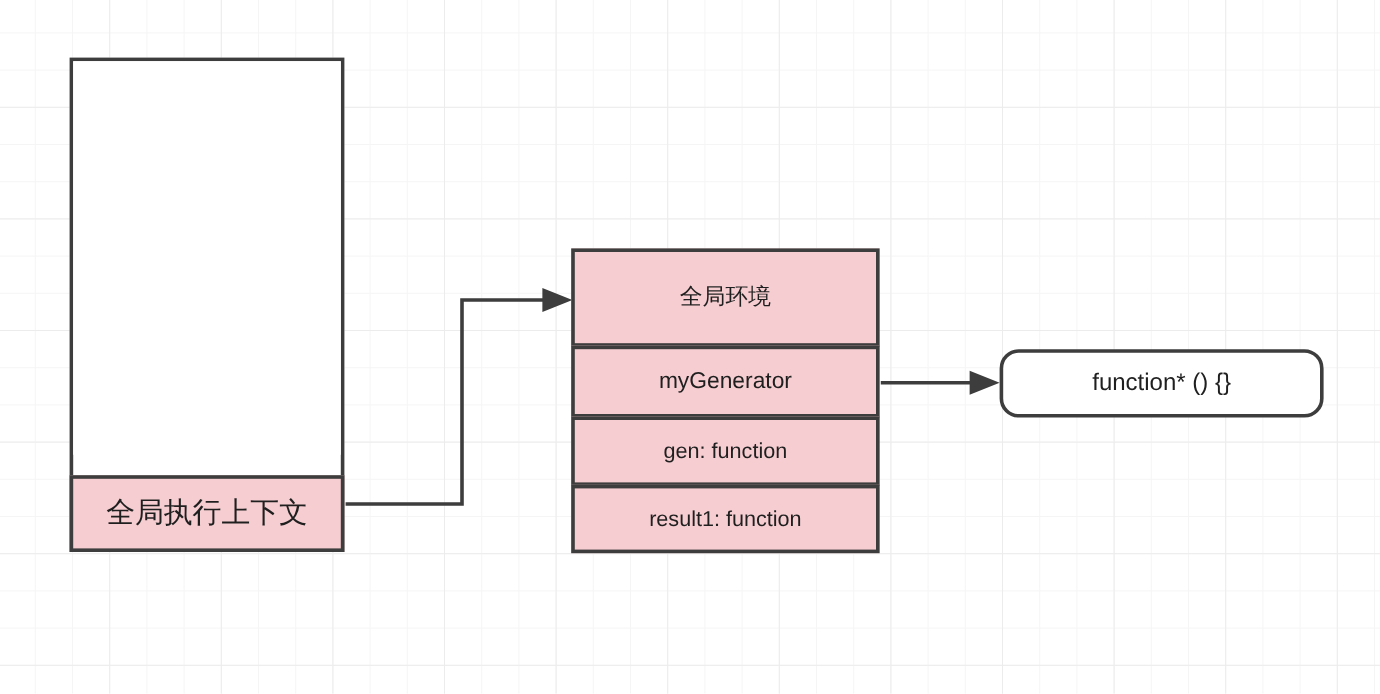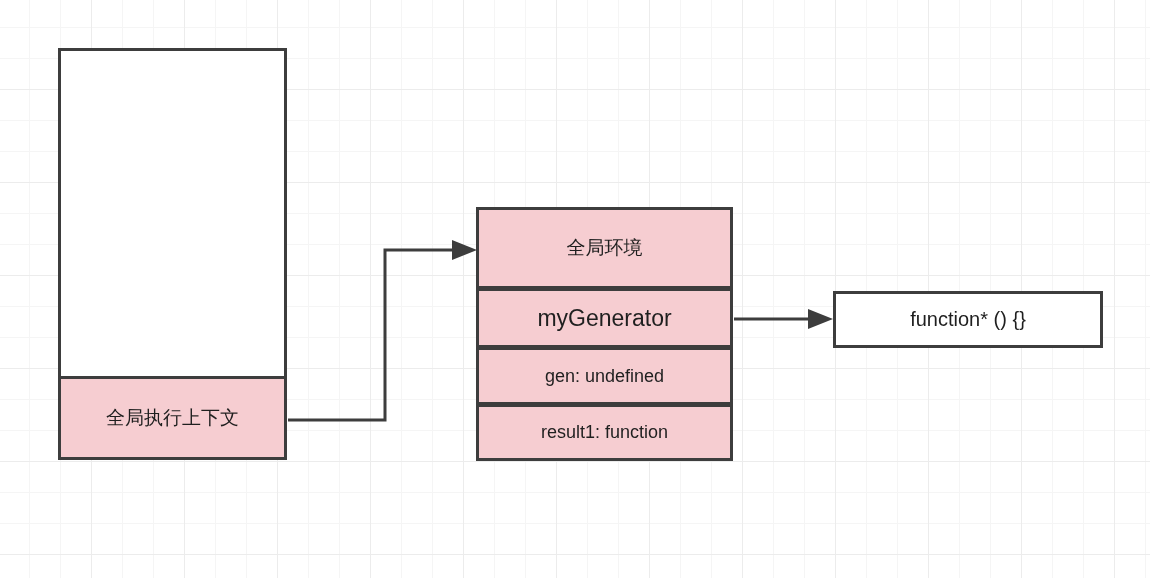--- a/index.html
+++ b/index.html
@@ -59,28 +59,28 @@
     top: 0;
     right: 0;
     height: 328px;
     background: #ffffff;
   }
   #global-exec-frame {
     position: absolute;
     left: -3px;
     right: -3px;
     bottom: -3px;
-    height: 84px;
+    height: 64px;
     box-sizing: border-box;
     border: 3px solid #3d3d3d;
     background: #f6cdd1;
     display: flex;
     align-items: center;
     justify-content: center;
-    font-size: 19px;
+    font-size: 24px;
     margin-top: 32px;
   }
 
   
   #env-stack {
     left: 476px;
     top: 207px;
     width: 257px;
     height: 311px;
     display: block;
@@ -91,33 +91,33 @@
     width: 257px;
     box-sizing: border-box;
     border: 3px solid #3d3d3d;
     background: #f6cdd1;
     display: flex;
     align-items: center;
     justify-content: center;
     color: #1f1f1f;
   }
   #env-row-0 { top: 0px;   height: 82px; font-size: 19px; }
-  #env-row-1 { top: 81px;  height: 60px; font-size: 23px; }
+  #env-row-1 { top: 81px;  height: 60px; font-size: 19px; }
   #env-row-2 { top: 140px; height: 58px; font-size: 18px; }
   #env-row-3 { top: 197px; height: 57px; font-size: 18px; }
   #env-row-4 { top: 253px; height: 58px; font-size: 18px; }
 
   
   #function-node {
     left: 833px;
     top: 291px;
     width: 270px;
     height: 57px;
     border: 3px solid #3d3d3d;
-    border-radius: 0;
+    border-radius: 16px;
     background: #ffffff;
     font-size: 20px;
   }
 
   #edges {
     position: absolute;
     left: 0;
     top: 0;
     width: 1150px;
     height: 578px;
@@ -158,21 +158,21 @@
   </div>
 
   <div class="node" id="env-stack">
     <div class="env-row" id="env-row-0">
       <span>全局环境</span>
     </div>
     <div class="env-row" id="env-row-1">
       <span>myGenerator</span>
     </div>
     <div class="env-row" id="env-row-2">
-      <span>gen: undefined</span>
+      <span>gen: function</span>
     </div>
     <div class="env-row" id="env-row-3">
       <span>result1: function</span>
     </div>
   </div>
 
   <div class="node" id="function-node">
     <span>function* () {}</span>
   </div>
 

